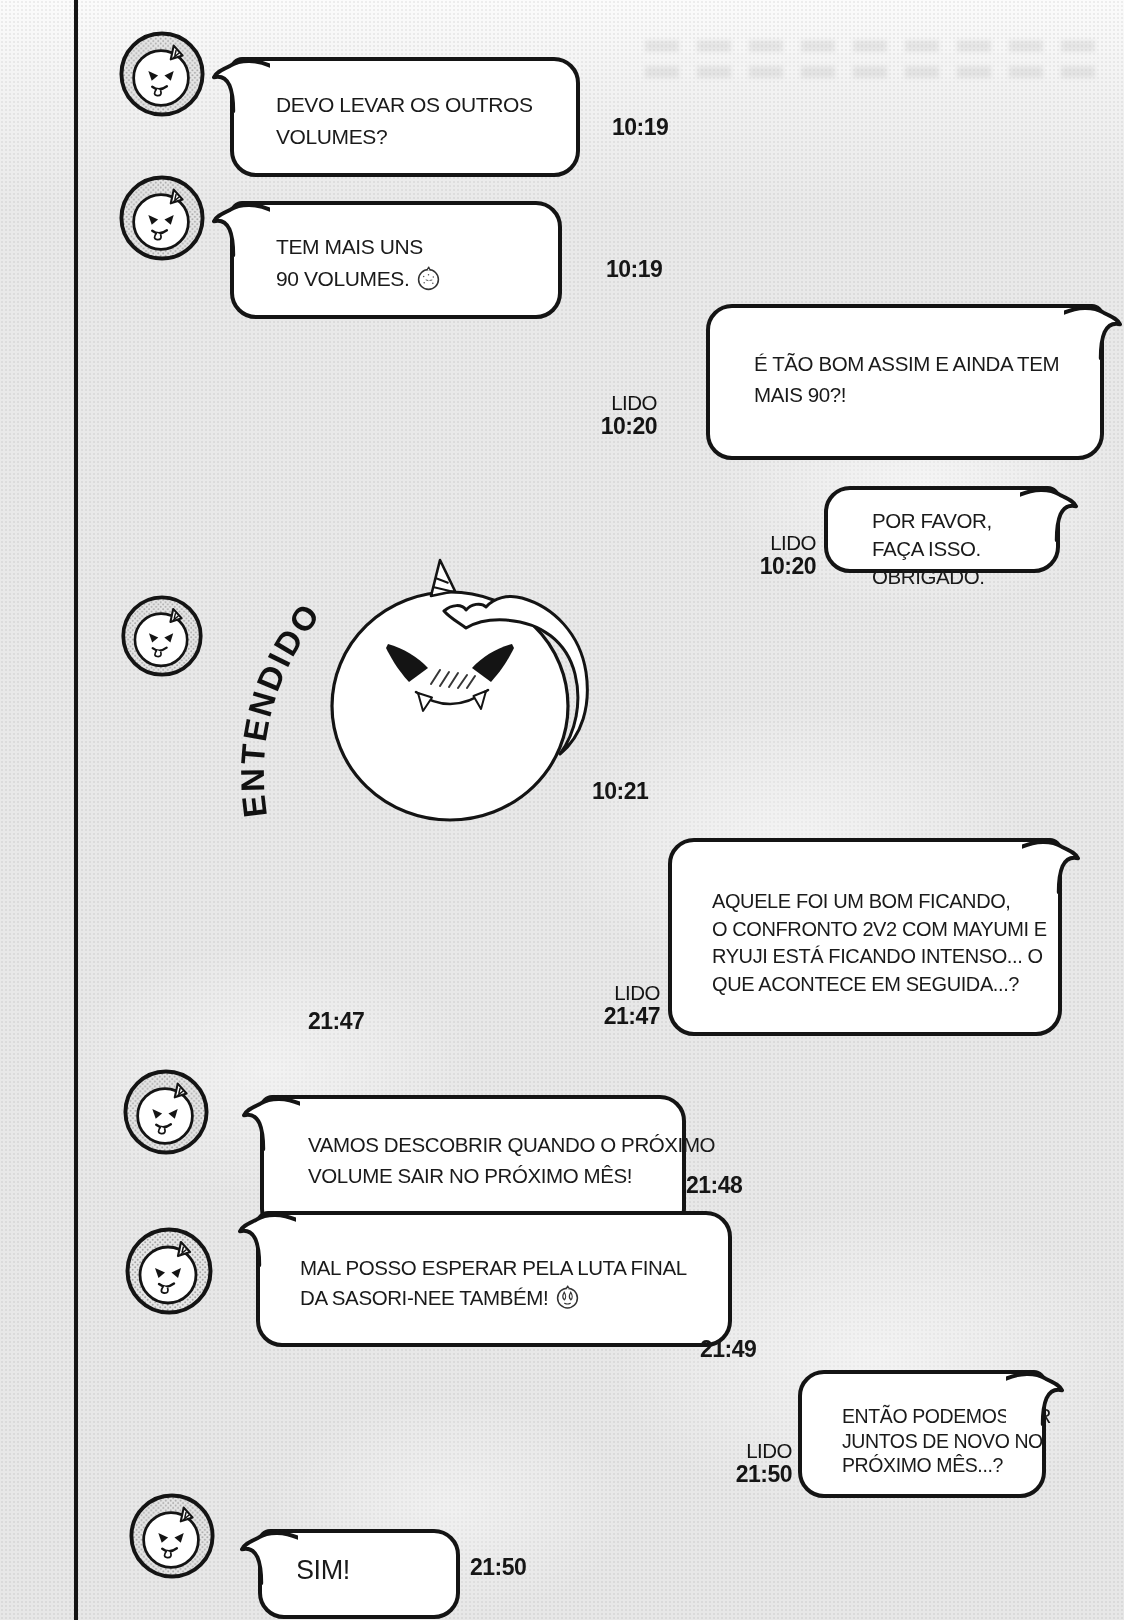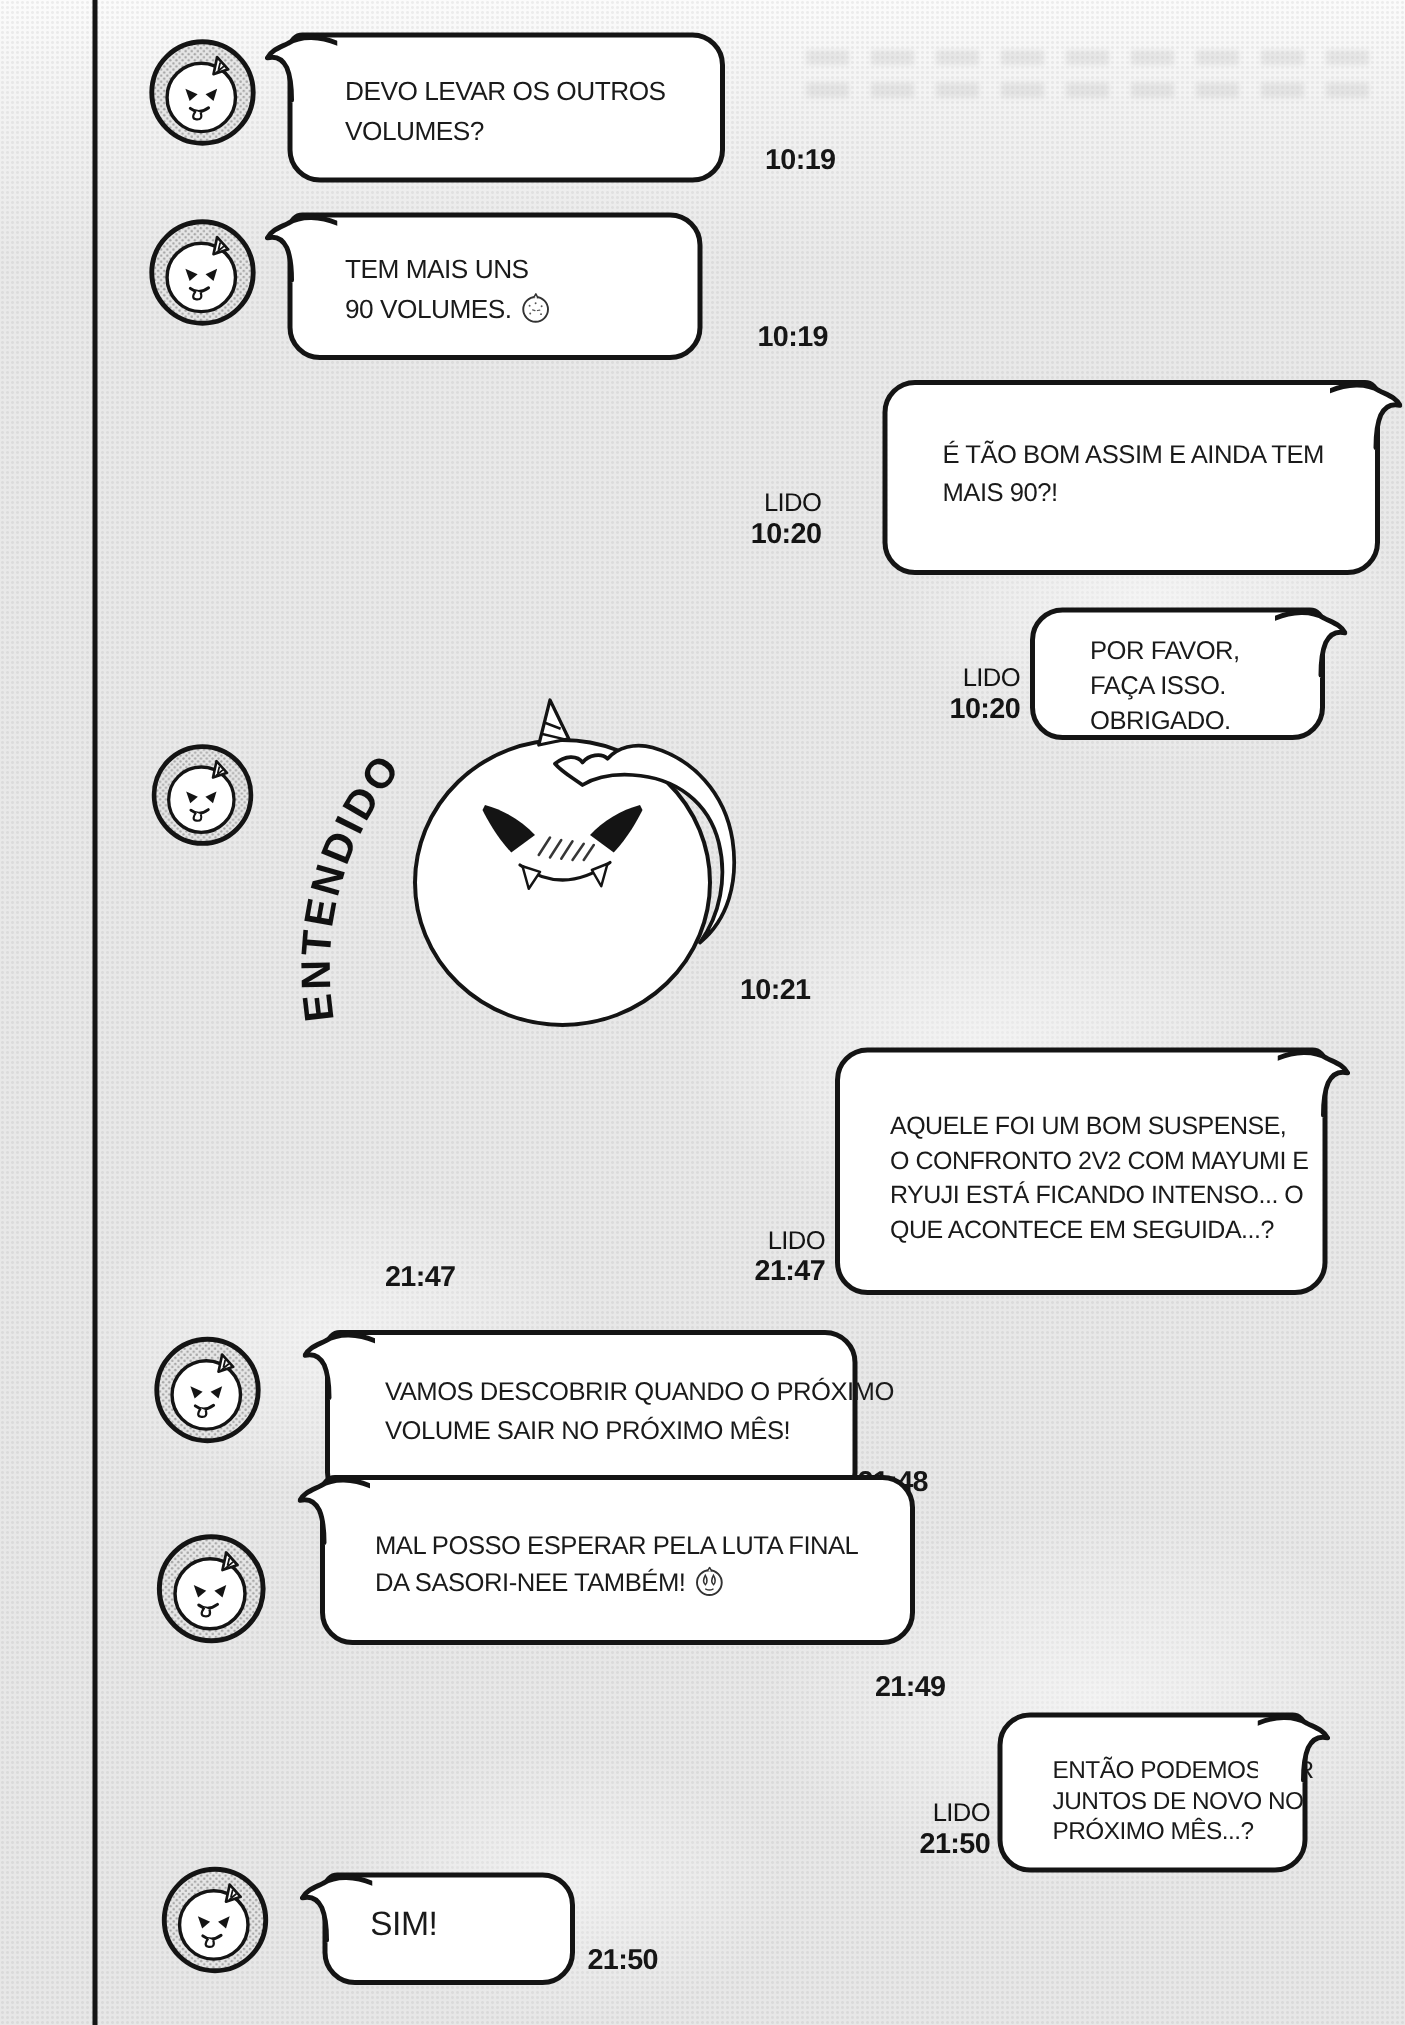--- a/index.html
+++ b/index.html
@@ -19,21 +19,21 @@
   .vline{position:absolute;background:#151515;}
   .remnant{position:absolute;opacity:.55;filter:blur(2px);}
   .remnant .r-row{height:12px;margin-bottom:14px;
     background:repeating-linear-gradient(90deg, rgba(150,150,150,.30) 0 34px, rgba(150,150,150,0) 34px 52px);}
   .avatar{position:absolute;}
   .avatar svg{display:block;width:100%;height:100%;}
   .bubble{
     position:absolute;background:#fff;border:4px solid #141414;border-radius:26px;
     box-sizing:border-box;
   }
-  .bubble.bl{border-top-left-radius:12px;}
+  .bubble.bl{border-top-left-radius:12px;margin-top:31px;}
   .bubble.br{border-top-right-radius:12px;}
   .tail{position:absolute;width:58px;height:58px;top:-4px;}
   .tail.t-left{left:-22px;transform:scaleX(-1);}
   .tail.t-right{right:-22px;}
   .btxt{letter-spacing:-0.4px;color:#1a1a1a;}
   .btxt .ln{display:block;white-space:nowrap;}
   .ts{position:absolute;font-weight:bold;font-size:23px;letter-spacing:-0.5px;color:#161616;}
   .meta{position:absolute;width:120px;text-align:right;line-height:1.08;}
   .meta .lido{font-size:20.5px;letter-spacing:-0.5px;}
   .meta .mtime{font-size:23px;font-weight:bold;letter-spacing:-0.5px;text-align:right;}
@@ -137,21 +137,21 @@
     <div class="btxt" style="padding:40px 20px 0 44px;font-size:20.5px;line-height:31px;">
       <span class="ln">É TÃO BOM ASSIM E AINDA TEM</span>
       <span class="ln">MAIS 90?!</span>
     </div>
   </div>
   <div class="meta" style="left:537px;top:392px;">
     <div class="lido">LIDO</div>
     <div class="mtime">10:20</div>
   </div>
 
-  <div class="bubble br" style="left:824px;top:486px;width:236px;height:106px;">
+  <div class="bubble br" style="left:824px;top:486px;width:236px;height:87px;">
     <svg class="tail t-right" viewBox="0 0 60 60">
         <use href="#tailR"></use>
       </svg>
     <div class="btxt" style="padding:17px 10px 0 44px;font-size:20.5px;line-height:28px;">
       <span class="ln">POR FAVOR,</span>
       <span class="ln">FAÇA ISSO.</span>
       <span class="ln">OBRIGADO.</span>
     </div>
   </div>
   <div class="meta" style="left:696px;top:532px;">
@@ -188,21 +188,21 @@
       </text>
     </svg>
   </div>
   <div class="ts" style="left:592px;top:778px;">10:21</div>
 
   <div class="bubble br" style="left:668px;top:838px;width:394px;height:198px;">
     <svg class="tail t-right" viewBox="0 0 60 60">
         <use href="#tailR"></use>
       </svg>
     <div class="btxt" style="padding:46px 14px 0 40px;font-size:20px;line-height:27.5px;">
-      <span class="ln">AQUELE FOI UM BOM SUSPENSE,</span>
+      <span class="ln">AQUELE FOI UM BOM FICANDO,</span>
       <span class="ln">O CONFRONTO 2V2 COM MAYUMI E</span>
       <span class="ln">RYUJI ESTÁ FICANDO INTENSO... O</span>
       <span class="ln">QUE ACONTECE EM SEGUIDA...?</span>
     </div>
   </div>
   <div class="meta" style="left:540px;top:982px;">
     <div class="lido">LIDO</div>
     <div class="mtime">21:47</div>
   </div>
   <div class="ts" style="left:308px;top:1008px;">21:47</div>

